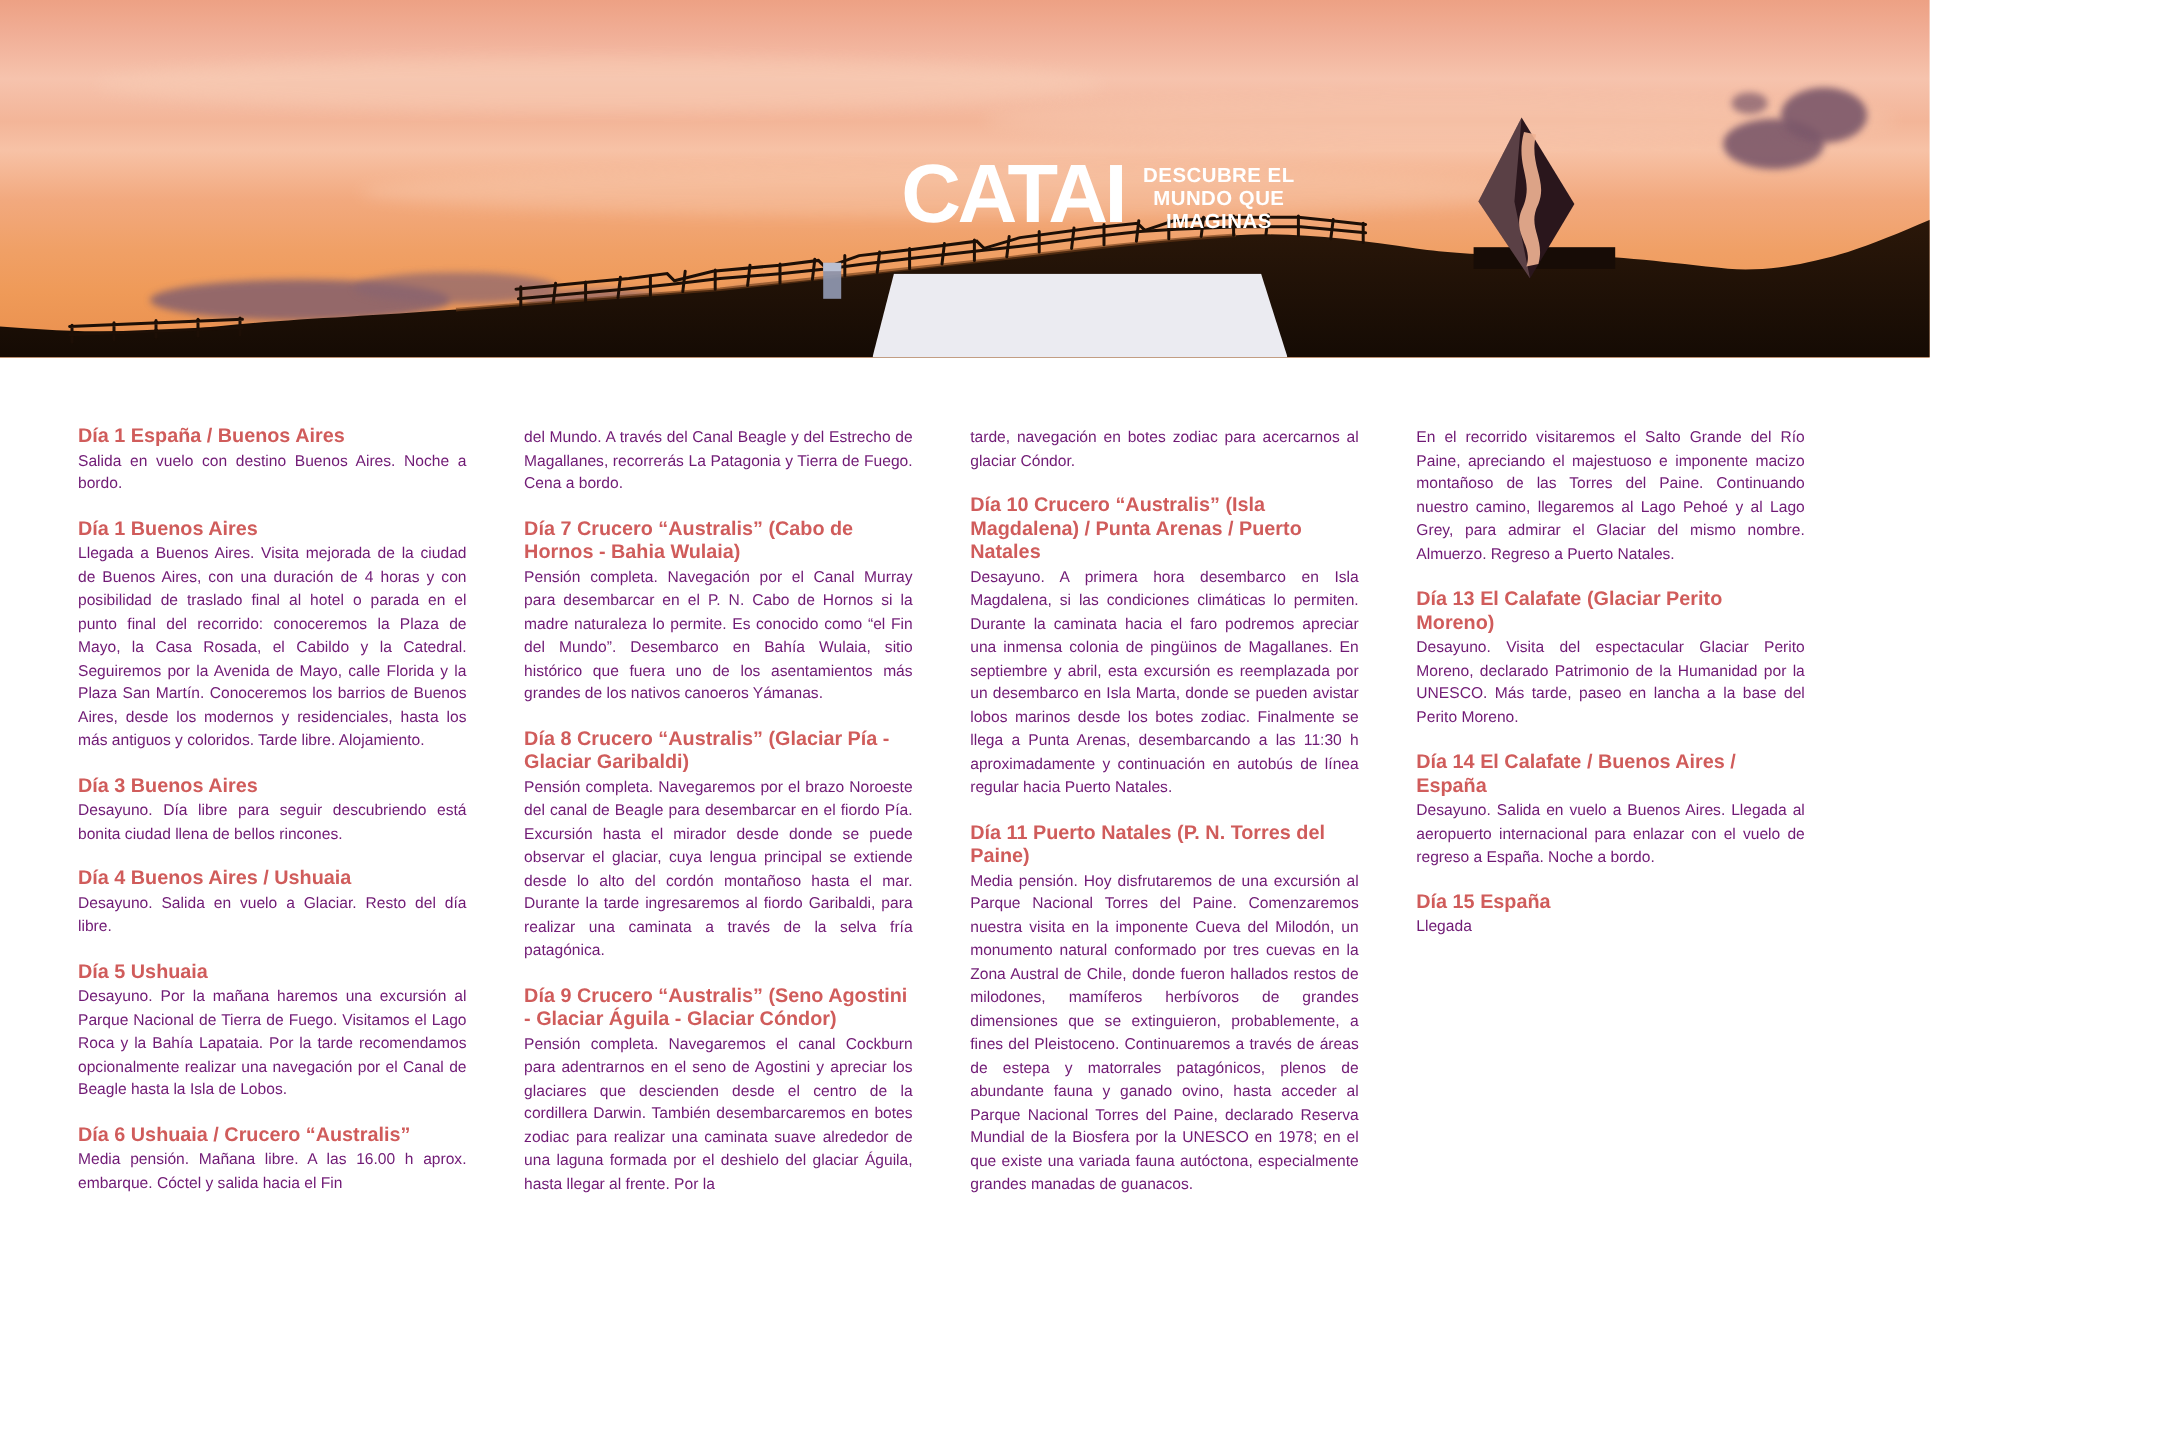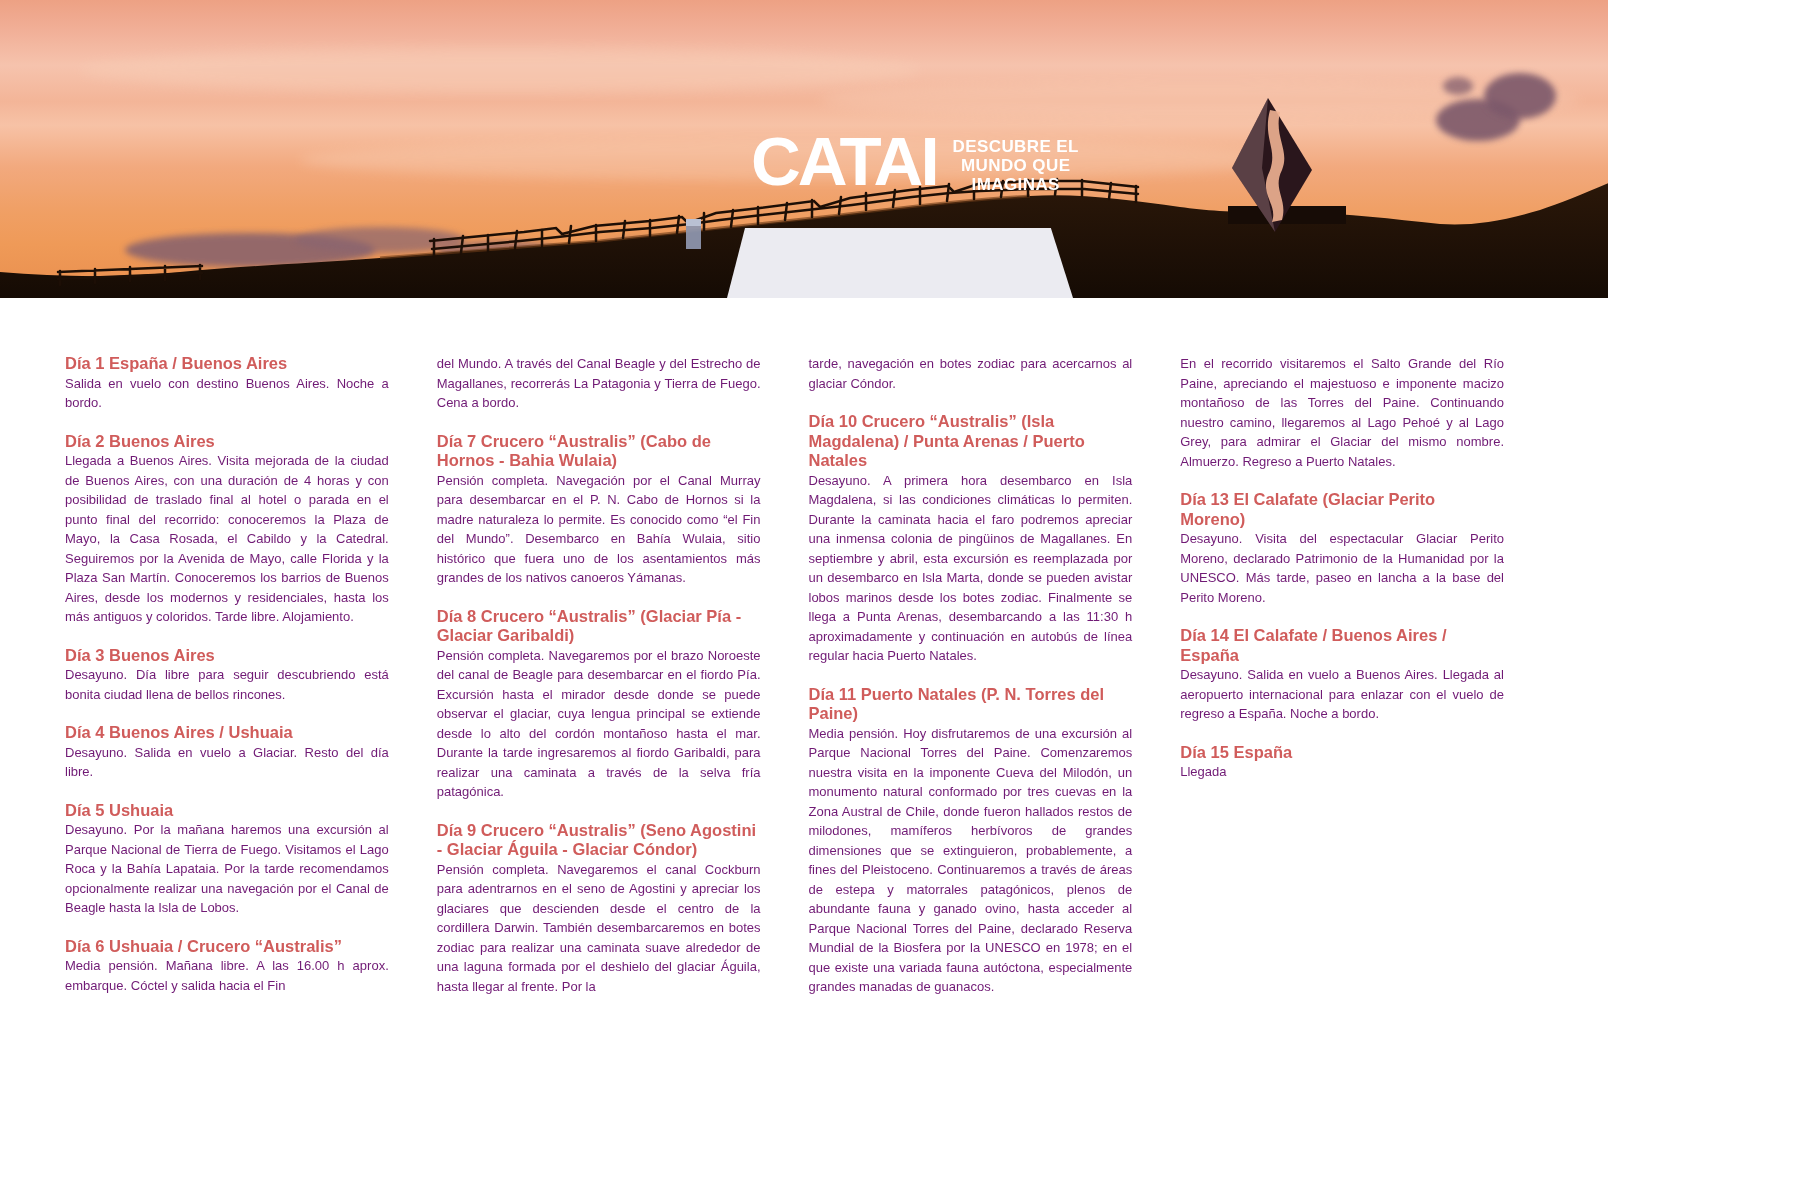--- a/index.html
+++ b/index.html
@@ -146,21 +146,21 @@
   </div>
 </div>
 
 <main class="columns" id="columns">
     <div class="col">
       <div class="day">
         <h3>Día 1 España / Buenos Aires</h3>
         <p>Salida en vuelo con destino Buenos Aires. Noche a bordo.</p>
       </div>
       <div class="day">
-        <h3>Día 2 Buenos Aires</h3>
+        <h3>Día 1 Buenos Aires</h3>
         <p>Llegada a Buenos Aires. Visita mejorada de la ciudad de Buenos Aires, con una duración de 4 horas y con posibilidad de traslado final al hotel o parada en el punto final del recorrido: conoceremos la Plaza de Mayo, la Casa Rosada, el Cabildo y la Catedral. Seguiremos por la Avenida de Mayo, calle Florida y la Plaza San Martín. Conoceremos los barrios de Buenos Aires, desde los modernos y residenciales, hasta los más antiguos y coloridos. Tarde libre. Alojamiento.</p>
       </div>
       <div class="day">
         <h3>Día 3 Buenos Aires</h3>
         <p>Desayuno. Día libre para seguir descubriendo está bonita ciudad llena de bellos rincones.</p>
       </div>
       <div class="day">
         <h3>Día 4 Buenos Aires / Ushuaia</h3>
         <p>Desayuno. Salida en vuelo a Glaciar. Resto del día libre.</p>
       </div>

